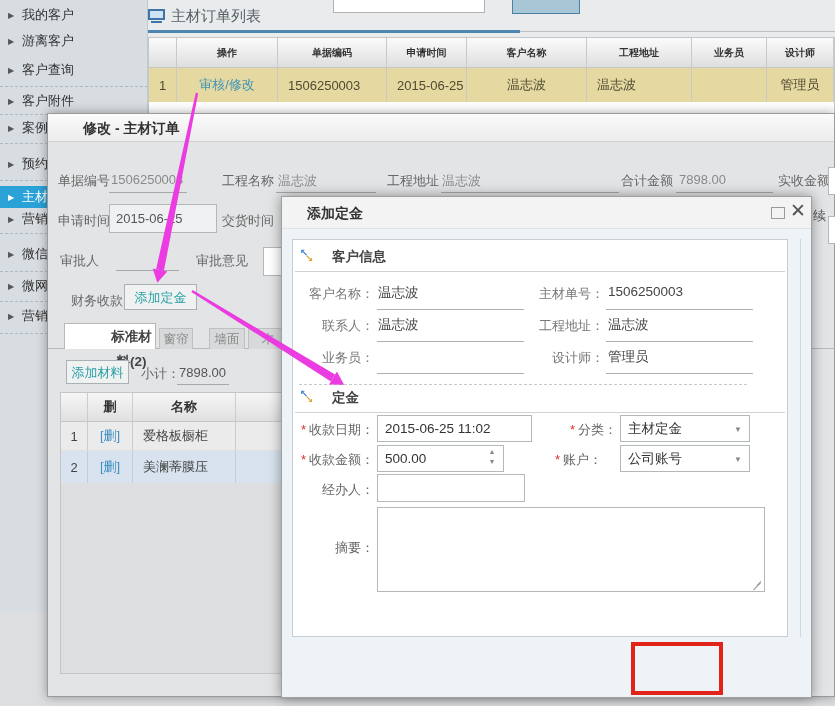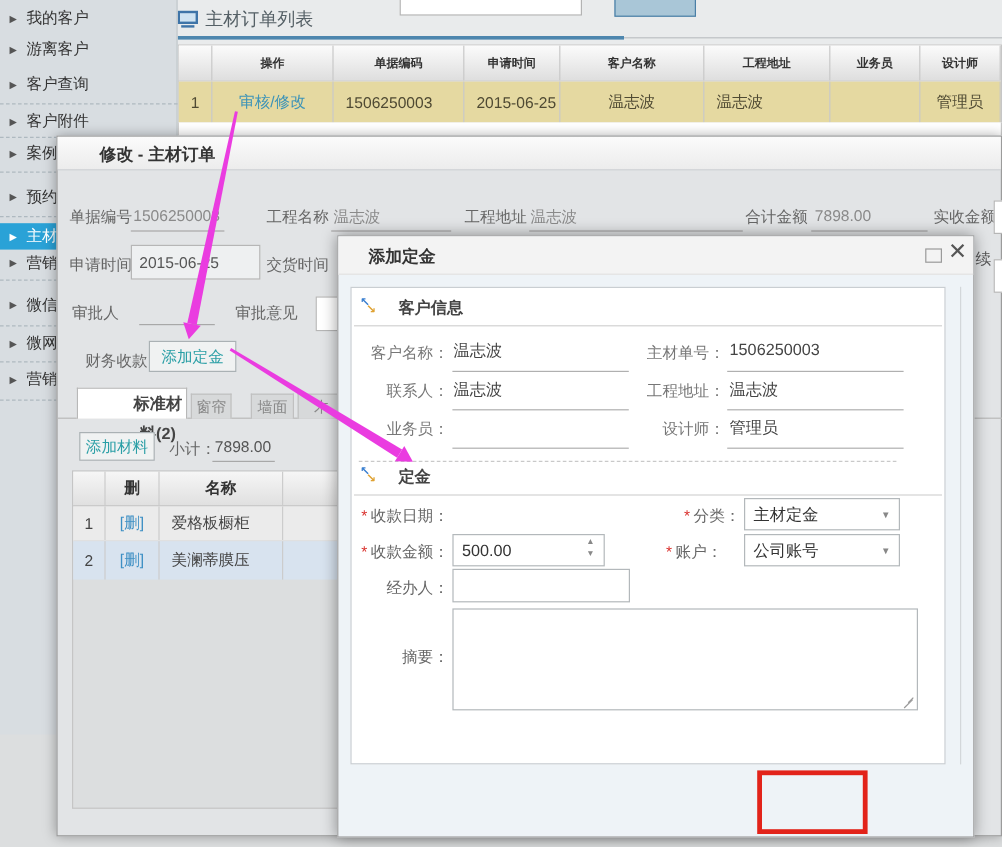--- a/index.html
+++ b/index.html
@@ -278,20 +278,21 @@
       <div class="dash-rule" style="top:144px;"></div>
 
       <span class="sec-icon" style="left:7px;top:150px;">
         <span class="nw">↖</span>
           <span class="se">↘</span>
       </span>
       <div class="sec-head" style="left:39px;top:149px;">定金</div>
       <div class="sec-rule" style="top:172px;"></div>
 
       <div class="flabel-r" style="left:0;top:181px;width:81px;"><span class="req">*</span><span>收款日期：</span></div>
+      <input class="din" style="left: 84px; top: 175px; width: 155px; height: 27px;" value="2015-06-25 11:02">
       <div class="flabel-r" style="left:230px;top:181px;width:94px;"><span class="req">*</span><span>分类：</span></div>
       <div class="dsel" style="left:327px;top:175px;width:130px;height:27px;"><span>主材定金</span><span class="caret" style="line-height:27px;">▼</span></div>
 
       <div class="flabel-r" style="left:0;top:211px;width:81px;"><span class="req">*</span><span>收款金额：</span></div>
       <input class="din" style="left: 84px; top: 205px; width: 127px; height: 27px;" value="500.00">
       <div class="spin" style="left:193px;top:207px;"><span>▲</span><br><span>▼</span></div>
       <div class="flabel-r" style="left:215px;top:211px;width:94px;"><span class="req">*</span><span>账户：</span></div>
       <div class="dsel" style="left:327px;top:205px;width:130px;height:27px;"><span>公司账号</span><span class="caret" style="line-height:27px;">▼</span></div>
 
       <div class="flabel-r" style="left:0;top:241px;width:81px;">经办人：</div>

